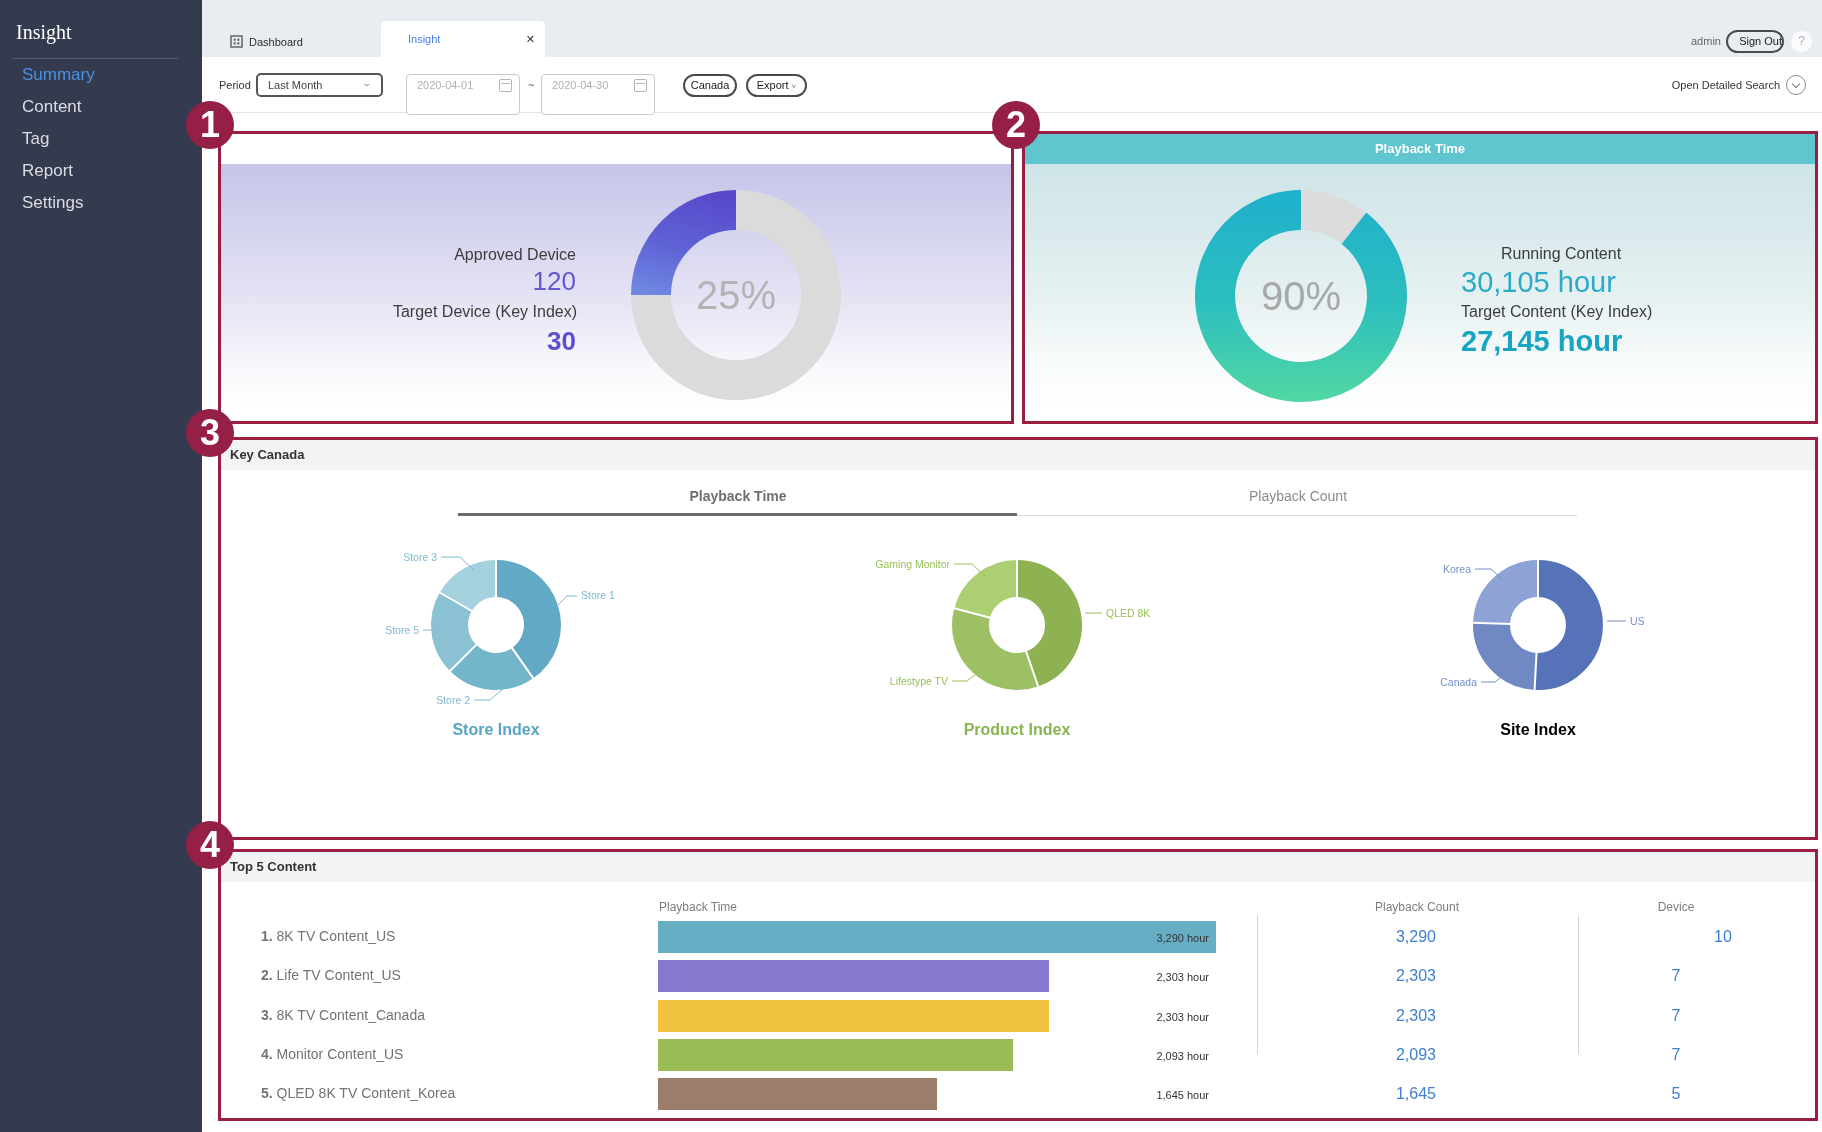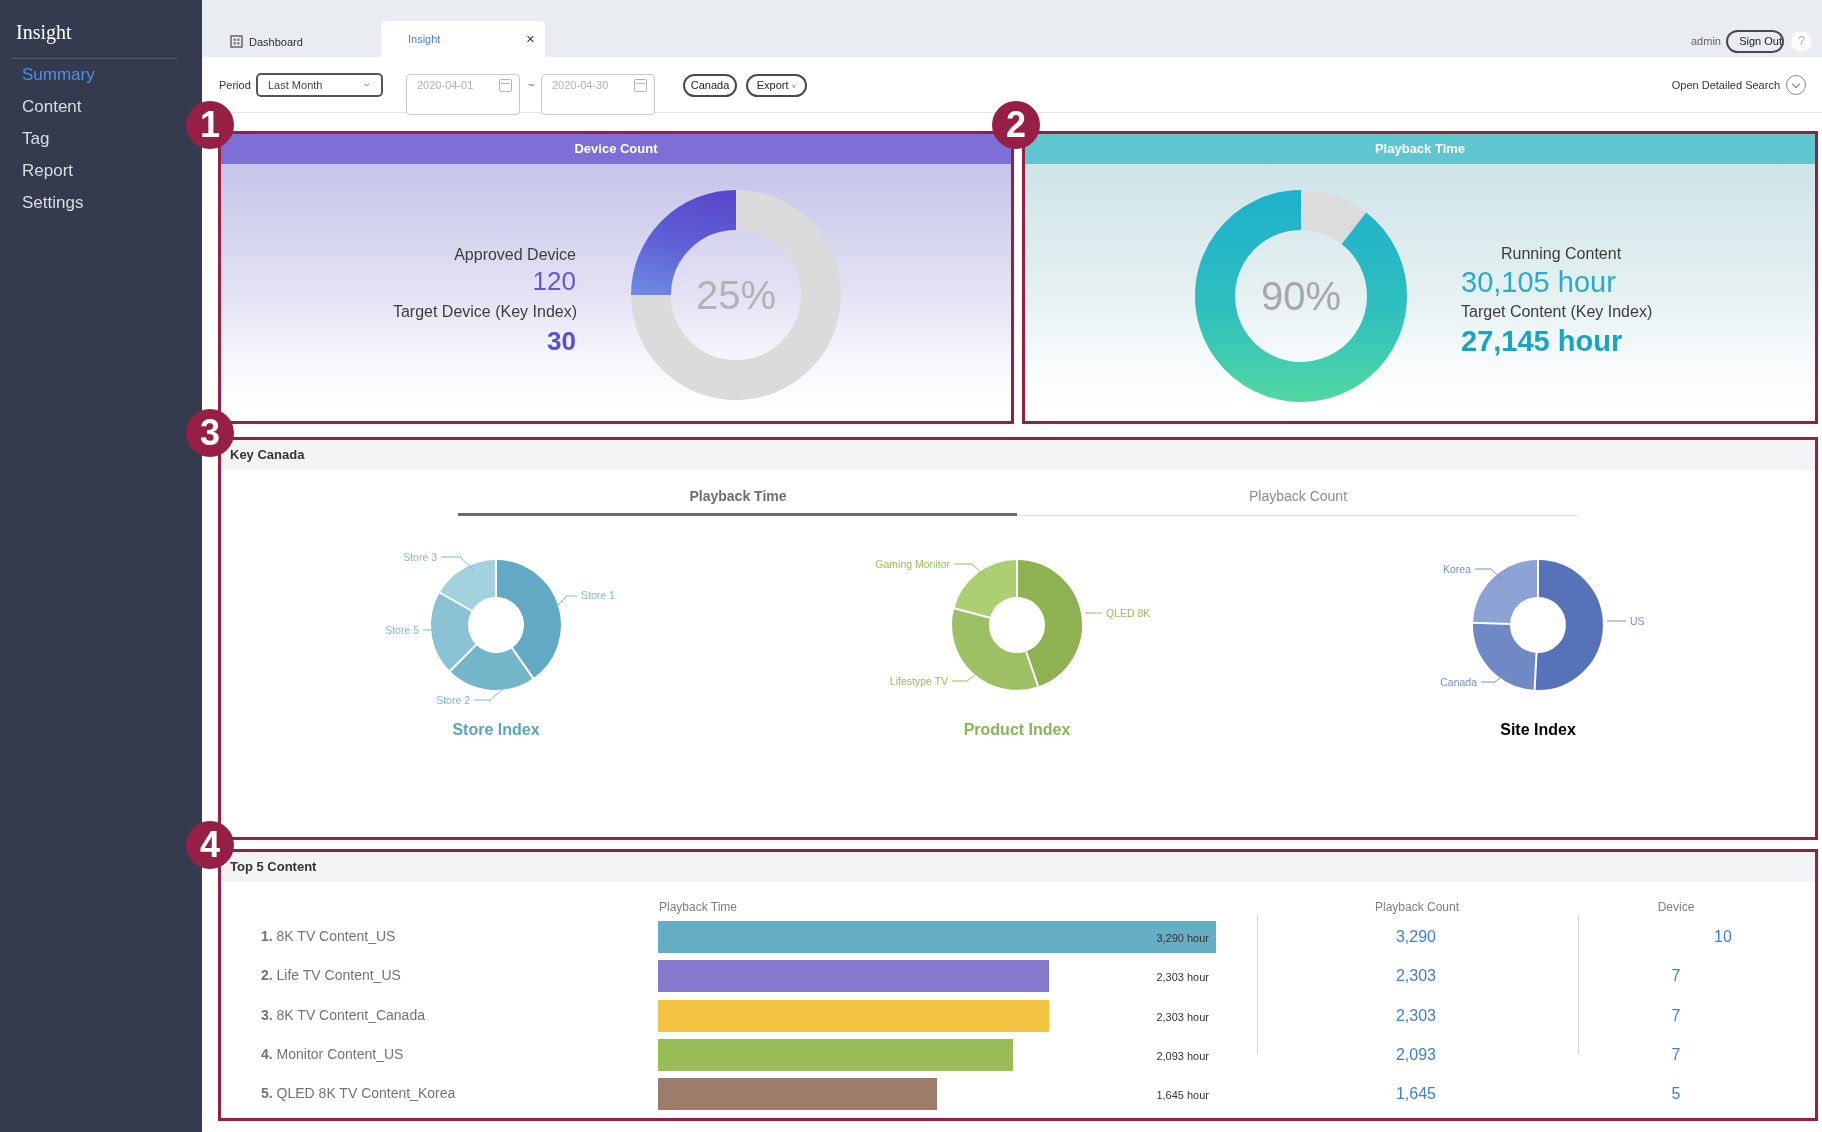--- a/index.html
+++ b/index.html
@@ -104,21 +104,20 @@
 <div class="tb" style="left:528px; color:#555;">~</div>
 <div class="field" style="left:541px; width:114px;"><span style="margin-left:10px;">2020-04-30</span><span class="cal" style="right:7px;"></span></div>
 <div class="pill" style="left:683px; width:54px;">Canada</div>
 <div class="pill" style="left:746px; width:61px;">Export <span style="font-size:8px;color:#777;">˅</span></div>
 <div class="tb" style="left:1640px; width:140px; text-align:right;">Open Detailed Search</div>
 <div style="position:absolute; left:1786px; top:75px; width:20px; height:20px; border:1px solid #8a8a8a; border-radius:50%;">
     <span style="position:absolute; left:6px; top:5px; width:6px; height:6px; border-right:1px solid #777; border-bottom:1px solid #777; transform:rotate(45deg);"></span>
   </div>
 
 <div class="panel" id="p1">
-  <div class="hd">Device Count</div>
   <div class="bd"></div>
 </div>
 
 <div class="panel" id="p2">
   <div class="hd">Playback Time</div>
   <div class="bd"></div>
 </div>
 
 <svg class="abs" style="left:0;top:0;z-index:5;" width="1822" height="1132" viewBox="0 0 1822 1132">
   <defs>

